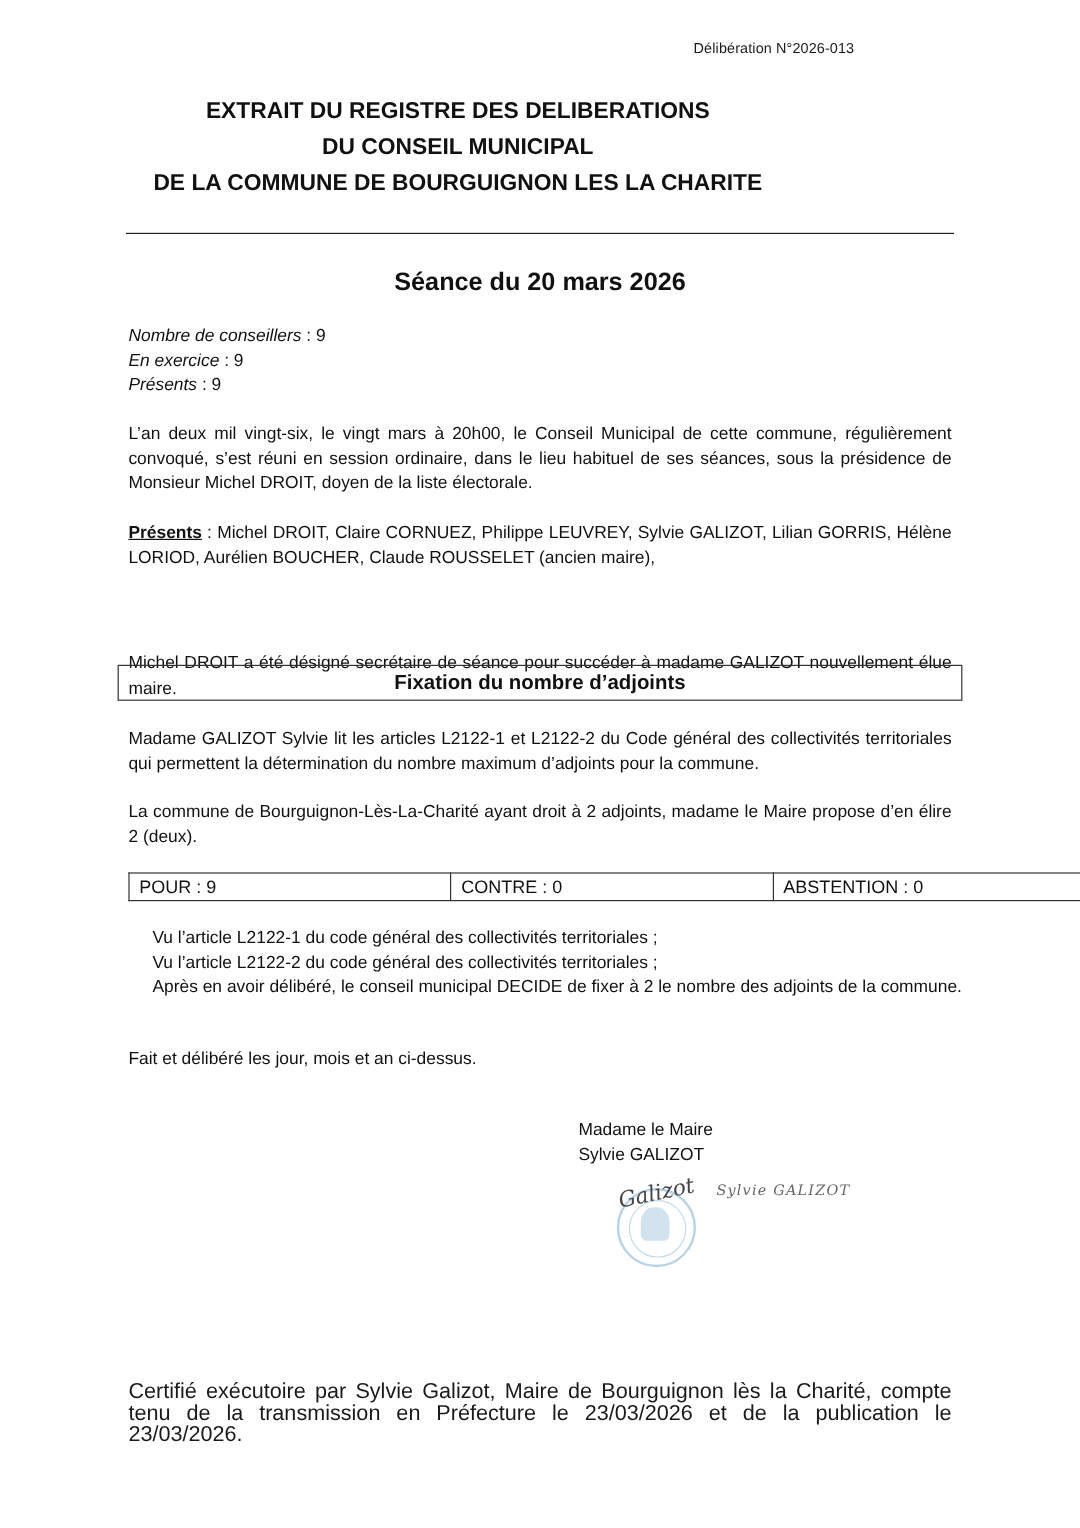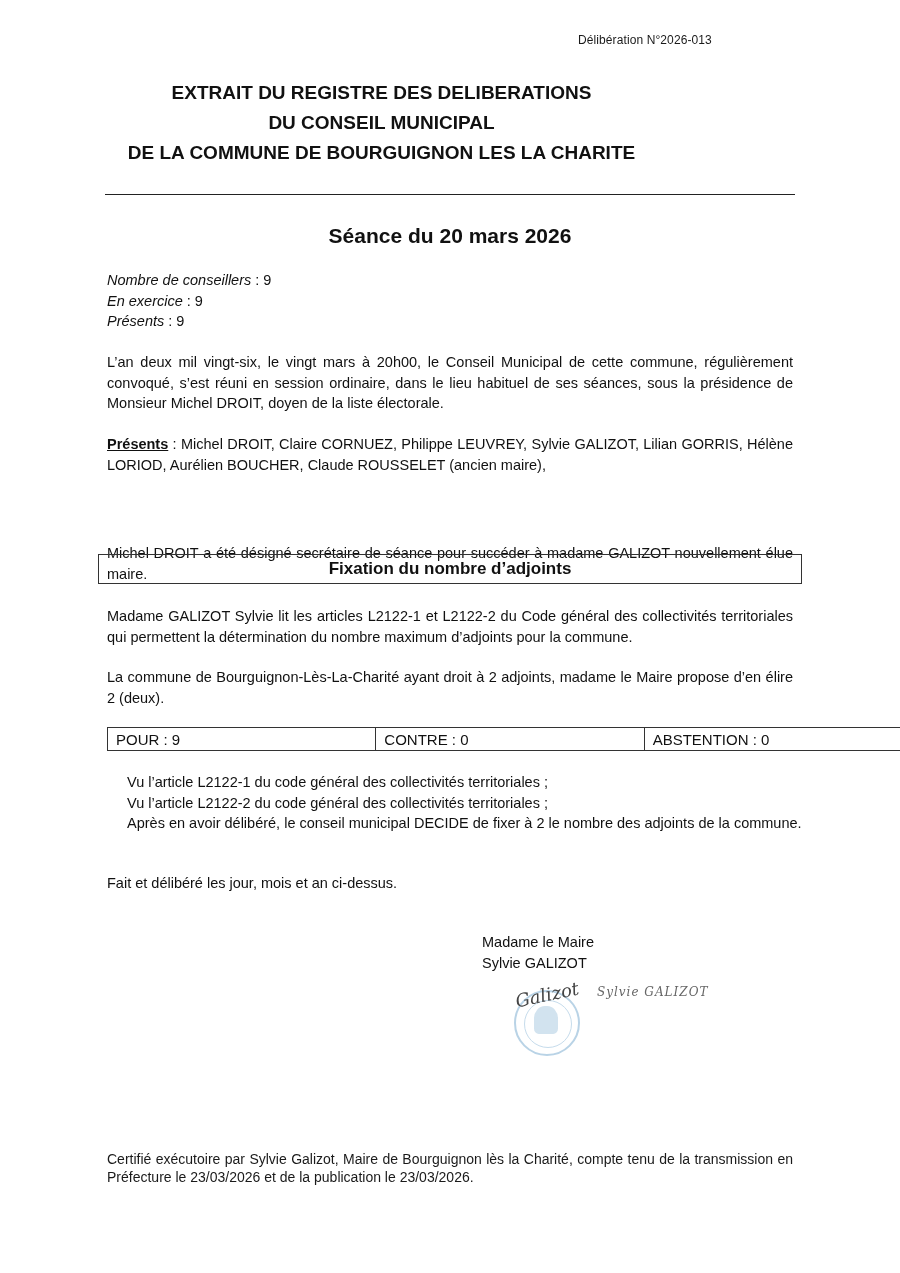--- a/index.html
+++ b/index.html
@@ -27,21 +27,21 @@
     .sig-block { left: 482px; top: 932px; }
     .stamp {
       left: 514px; top: 990px; width: 66px; height: 66px; border-radius: 50%;
       border: 2px solid #b9d3e6; box-sizing: border-box;
     }
     .stamp-inner { position: absolute; left: 8px; top: 8px; width: 46px; height: 46px; border-radius: 50%; border: 1.5px solid #c6dcec; }
     .stamp-art { position: absolute; left: 18px; top: 14px; width: 24px; height: 28px; background: #d2e3ef; border-radius: 45% 45% 20% 20%; }
     .handwriting { font-family: "DejaVu Serif", serif; font-style: italic; color: #555; }
     .sig-scrawl { left: 515px; top: 984px; font-size: 18px; color: #444; transform: rotate(-12deg); }
     .sig-name-hand { left: 597px; top: 985px; font-size: 12px; color: #666; letter-spacing: 1px; }
-    .footer { left: 107px; top: 1150px; width: 686px; font-size: 14px; line-height: 18px; text-align: justify; color: #1a1a1a; }
+    .footer { left: 107px; top: 1150px; width: 686px; font-size: 18px; line-height: 18px; text-align: justify; color: #1a1a1a; }
   </style>
 </head>
 <body>
 
 <div class="abs ref">Délibération N°2026-013</div>
 
 <div class="abs title-block">
   <div>EXTRAIT DU REGISTRE DES DELIBERATIONS</div>
   <div>DU CONSEIL MUNICIPAL</div>
   <div>DE LA COMMUNE DE BOURGUIGNON LES LA CHARITE</div>

